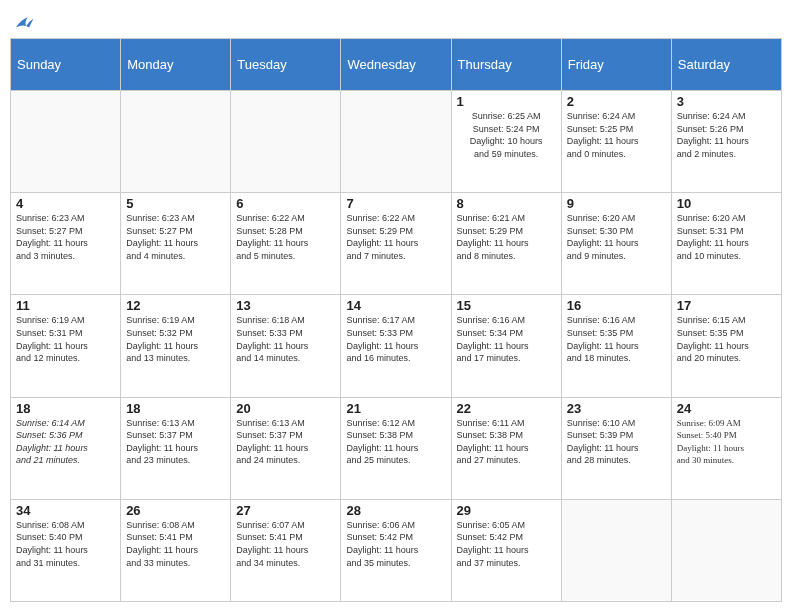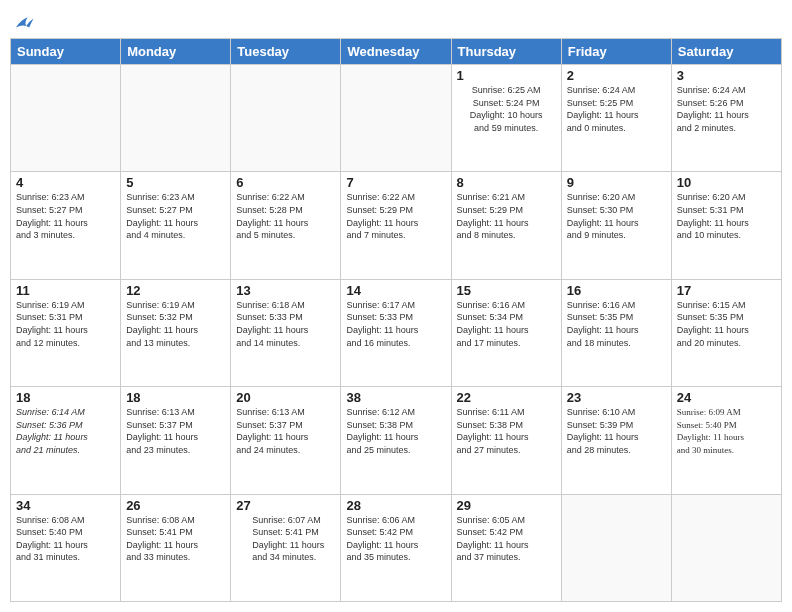--- a/index.html
+++ b/index.html
@@ -62,22 +62,22 @@
     .calendar {
       width: 100%;
       border-collapse: collapse;
       flex: 1;
     }
     .calendar th {
       background-color: #3a7bc8;
       color: #fff;
       text-align: left;
       font-size: 13px;
-      font-weight: bold;
-      padding: 5px 6px;
+      font-weight: normal;
+      padding: 18px 6px;
       border: 1px solid #ccc;
     }
     .calendar td {
       border: 1px solid #ccc;
       vertical-align: top;
       padding: 3px 5px;
       font-size: 9.5px;
       color: #222;
       background: #fff;
       width: calc(100% / 7);
@@ -277,21 +277,21 @@
 and 23 minutes.</div>
           </td>
           <td>
             <span class="day-number">20</span>
             <div class="day-info" style="white-space: pre-line;">Sunrise: 6:13 AM
 Sunset: 5:37 PM
 Daylight: 11 hours
 and 24 minutes.</div>
           </td>
           <td>
-            <span class="day-number">38</span>
+            <span class="day-number">21</span>
             <div class="day-info" style="white-space: pre-line;">Sunrise: 6:12 AM
 Sunset: 5:38 PM
 Daylight: 11 hours
 and 25 minutes.</div>
           </td>
           <td>
             <span class="day-number">22</span>
             <div class="day-info" style="white-space: pre-line;">Sunrise: 6:11 AM
 Sunset: 5:38 PM
 Daylight: 11 hours
@@ -322,21 +322,21 @@
           </td>
           <td>
             <span class="day-number">26</span>
             <div class="day-info" style="white-space: pre-line;">Sunrise: 6:08 AM
 Sunset: 5:41 PM
 Daylight: 11 hours
 and 33 minutes.</div>
           </td>
           <td>
             <span class="day-number">27</span>
-            <div class="day-info" style="white-space: pre-line; margin-left: 16px;">Sunrise: 6:07 AM
+            <div class="day-info" style="white-space: pre-line;">Sunrise: 6:07 AM
 Sunset: 5:41 PM
 Daylight: 11 hours
 and 34 minutes.</div>
           </td>
           <td>
             <span class="day-number">28</span>
             <div class="day-info" style="white-space: pre-line;">Sunrise: 6:06 AM
 Sunset: 5:42 PM
 Daylight: 11 hours
 and 35 minutes.</div>

